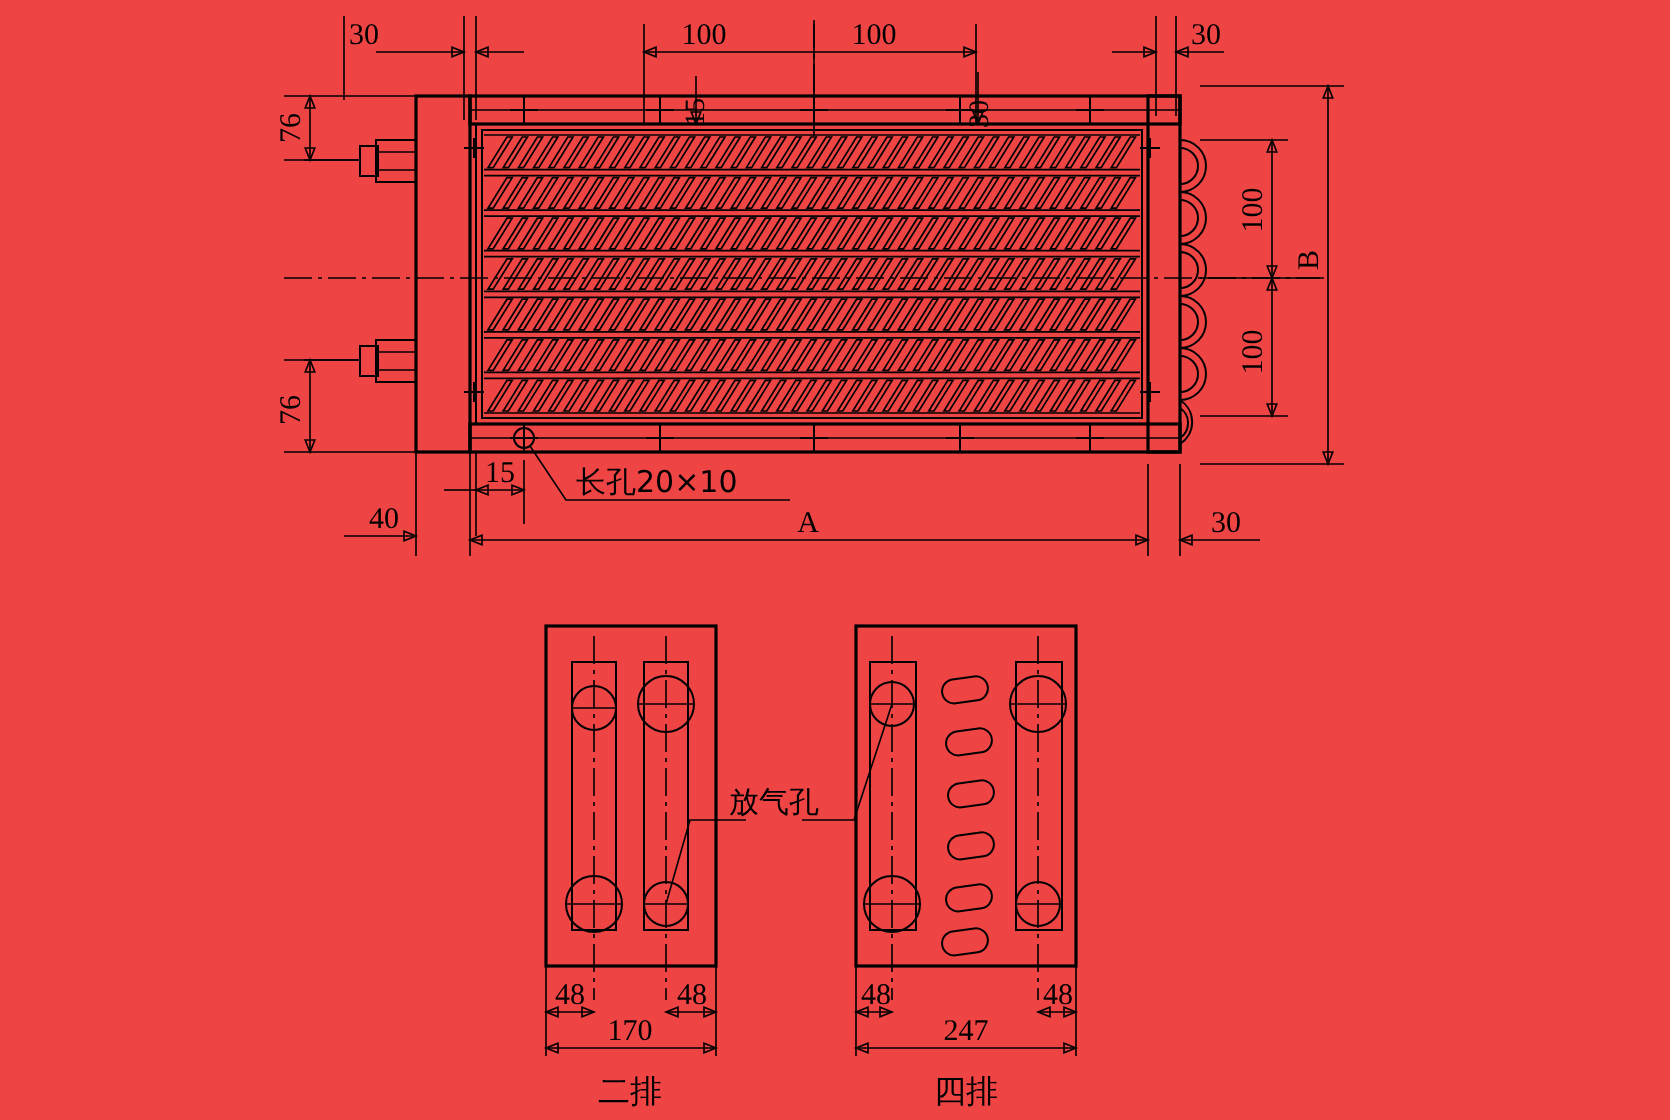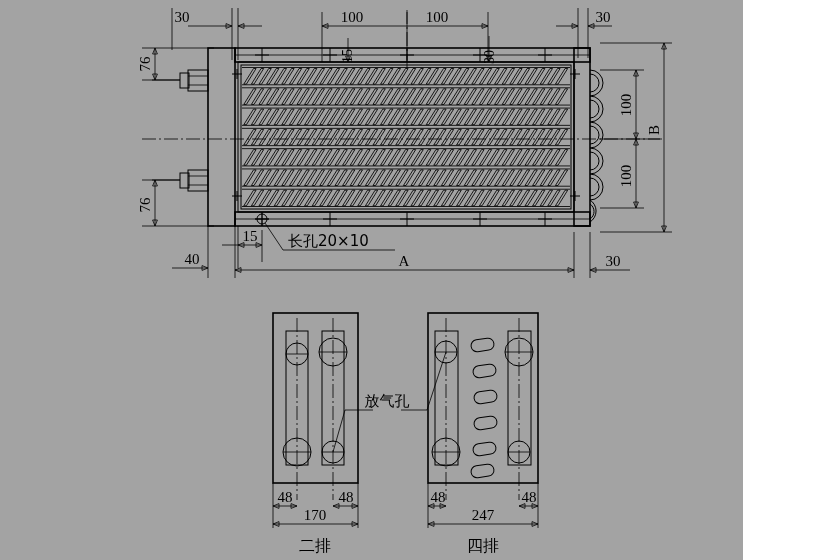--- a/index.html
+++ b/index.html
@@ -1,17 +1,17 @@
 <!DOCTYPE html>
 <html><head>
 <meta charset="utf-8">
 <style>
   html,body{margin:0;padding:0;background:#ffffff;}
   body{width:840px;height:560px;font-family:"Liberation Serif",serif;color:#000;}
-  #stage{position:relative;width:743px;height:560px;overflow:hidden;background:#a3a3a3;}
+  #stage{position:relative;width:835px;height:560px;overflow:hidden;background:#ef4444;}
   svg{display:block;}
   .dimtxt{font-family:"Liberation Serif",serif;font-size:15px;fill:#000;}
   .dimtxt-s{font-family:"Liberation Serif",serif;font-size:14px;fill:#000;}
   .cjk{font-family:"DejaVu Sans",sans-serif;font-size:15px;fill:#000;}
   .cjk-b{font-family:"DejaVu Sans",sans-serif;font-size:16px;fill:#000;}
   .ln{stroke:#000;fill:none;}
   .thin{stroke-width:1;}
   .thick{stroke-width:1.6;}
   .vthin{stroke-width:0.8;}
   .center{stroke:#000;stroke-width:0.8;stroke-dasharray:14 3 2 3;fill:none;}

